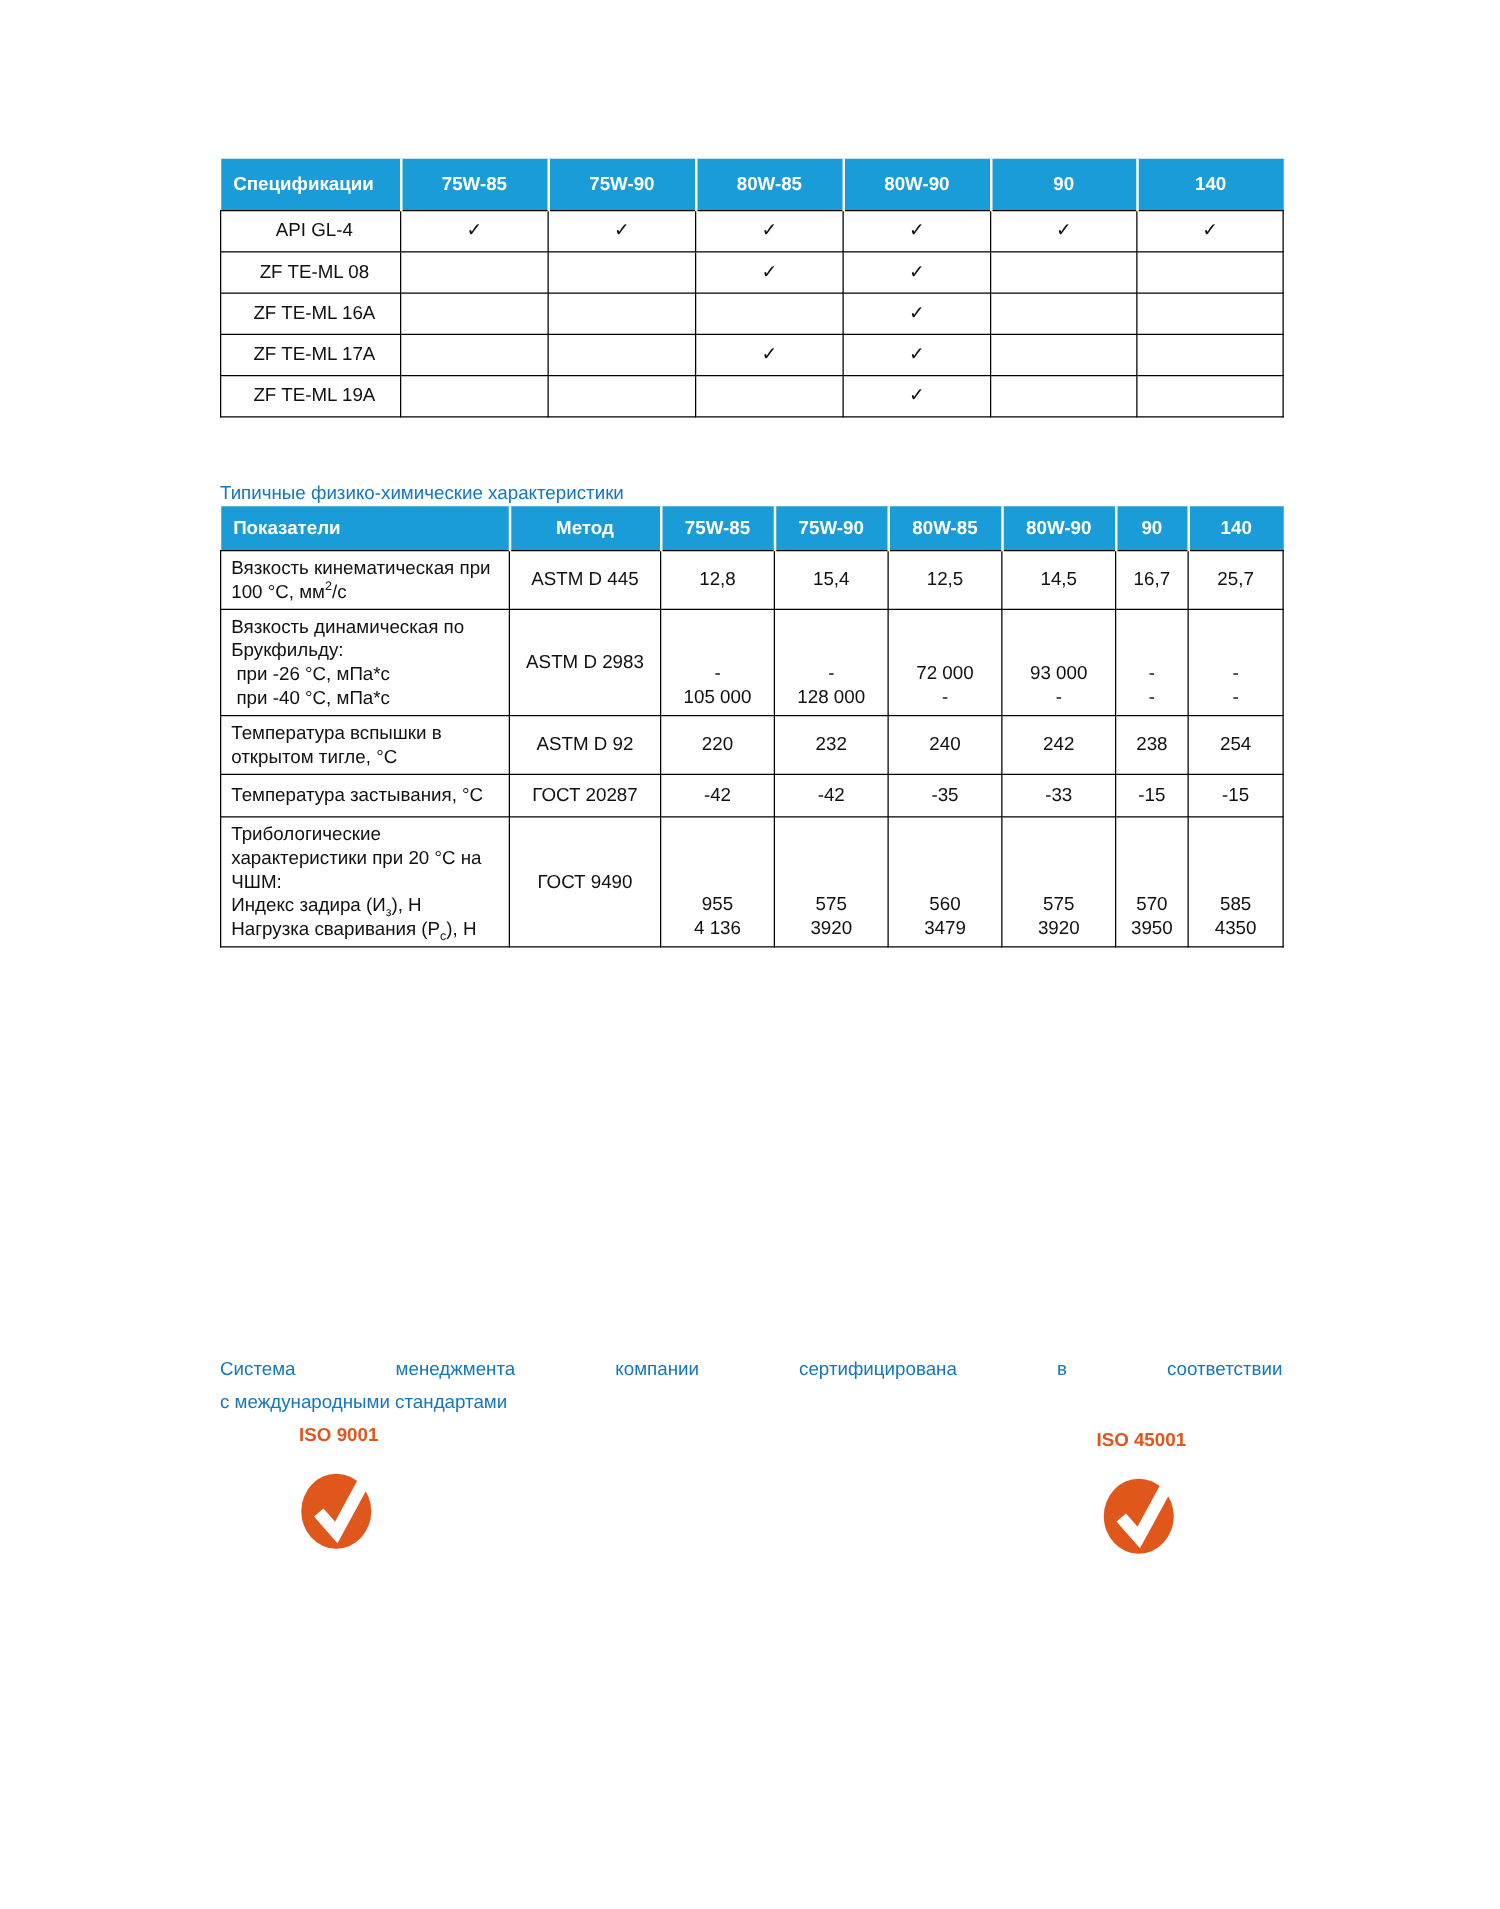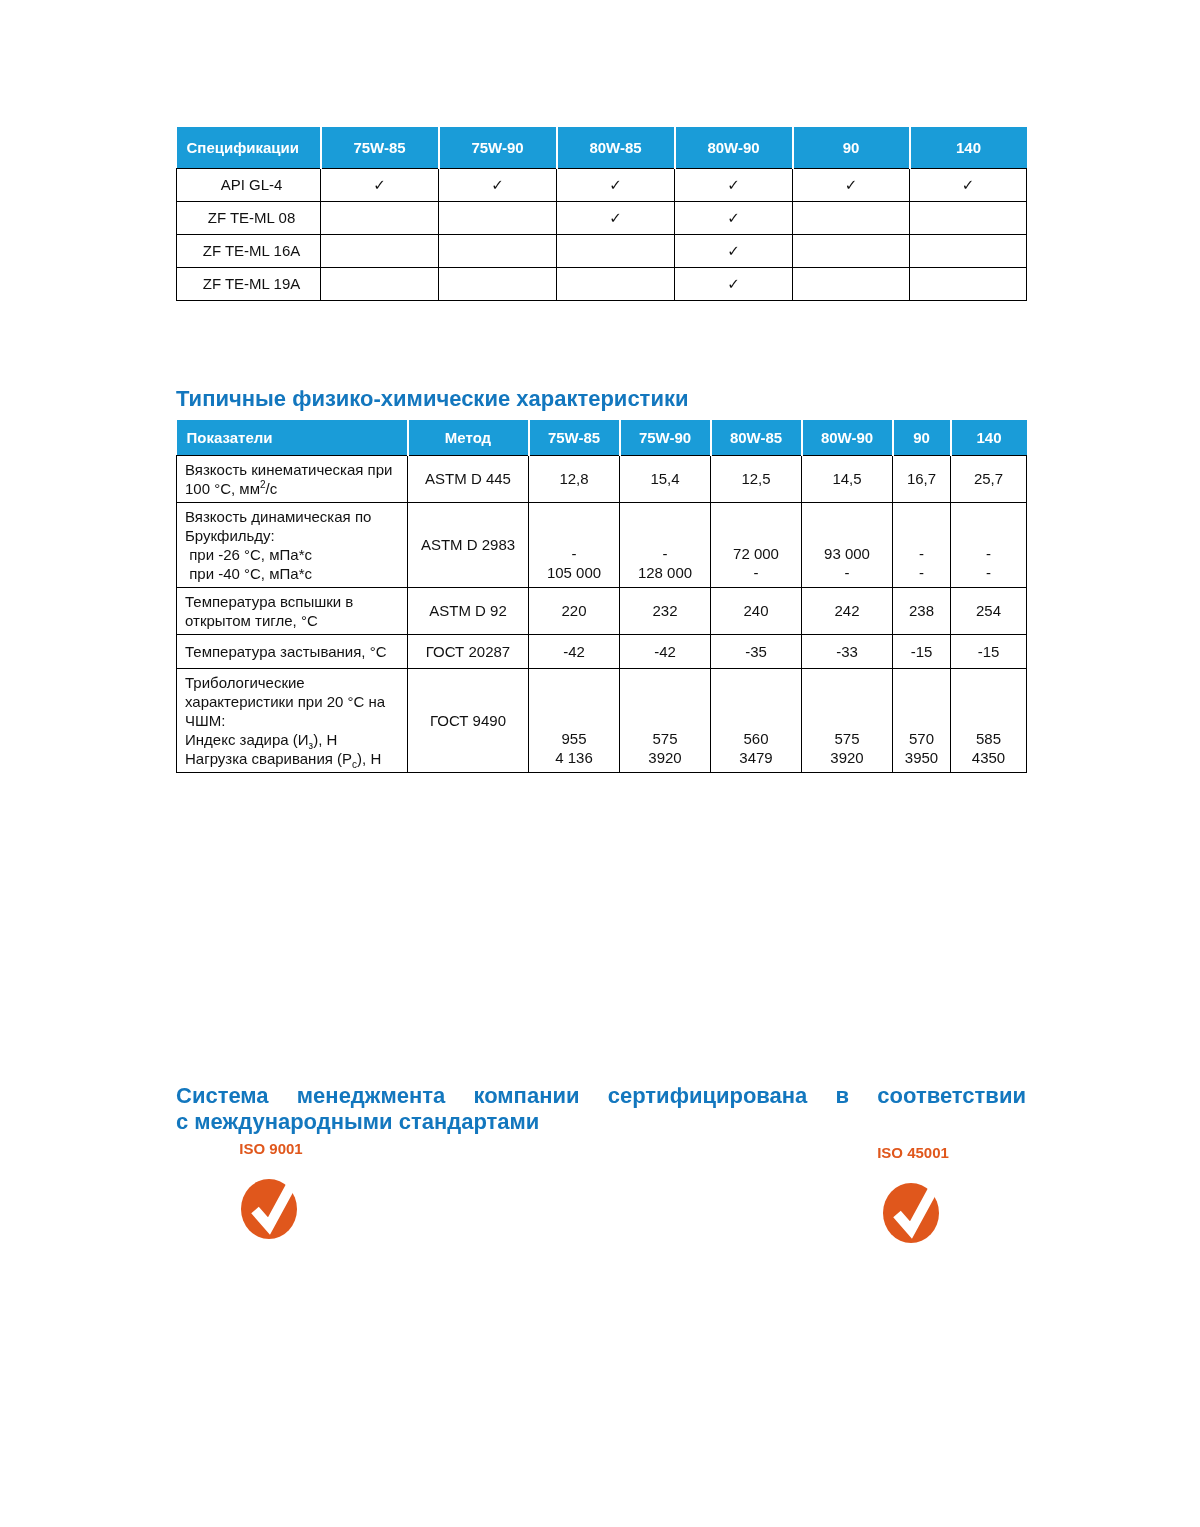--- a/index.html
+++ b/index.html
@@ -49,22 +49,22 @@
 
   #props-table th { height: 35px; }
   #props-table td.ind { text-align: left; padding: 4px 6px 4px 8px; }
   #props-table td.method { text-align: center; }
   #props-table td.val { text-align: center; }
   #props-table td.vb { vertical-align: bottom; padding-bottom: 5px; }
   sup, sub { font-size: 10px; line-height: 0; }
 
   
   .section-title {
-    font-size: 22px;
-    font-weight: bold;
+    font-size: 15px;
+    font-weight: normal;
     color: var(--title-blue, #1377BE);
   }
   #cert-title { width: 850px; line-height: 26px; }
   #cert-line1 { display: flex; justify-content: space-between; }
   #cert-line2 { text-align: left; }
 
   
   .iso-block { width: 124px; text-align: center; }
   .iso-label {
     font-size: 15px;
@@ -122,34 +122,43 @@
         <tr style="height:33px">
           <td class="label">ZF TE-ML 16A</td>
           <td class="check"></td>
           <td class="check"></td>
           <td class="check"></td>
           <td class="check">✓</td>
           <td class="check"></td>
           <td class="check"></td>
         </tr>
         <tr style="height:33px">
+          <td class="label">ZF TE-ML 17A</td>
+          <td class="check"></td>
+          <td class="check"></td>
+          <td class="check">✓</td>
+          <td class="check">✓</td>
+          <td class="check"></td>
+          <td class="check"></td>
+        </tr>
+        <tr style="height:33px">
           <td class="label">ZF TE-ML 19A</td>
           <td class="check"></td>
           <td class="check"></td>
           <td class="check"></td>
           <td class="check">✓</td>
           <td class="check"></td>
           <td class="check"></td>
         </tr>
       </tbody>
     </table>
 
   <div class="section-title abs" style="left:176px; top:386px;">Типичные физико-химические характеристики</div>
 
-  <table id="props-table" class="datatable abs" style="left:176px; top:420px;">
+  <table id="props-table" class="datatable abs" style="left:176px; top:405px;">
       <colgroup>
         <col style="width:231px">
         <col style="width:121px">
         <col style="width:91px">
         <col style="width:91px">
         <col style="width:91px">
         <col style="width:91px">
         <col style="width:58px">
         <col style="width:76px">
       </colgroup>

